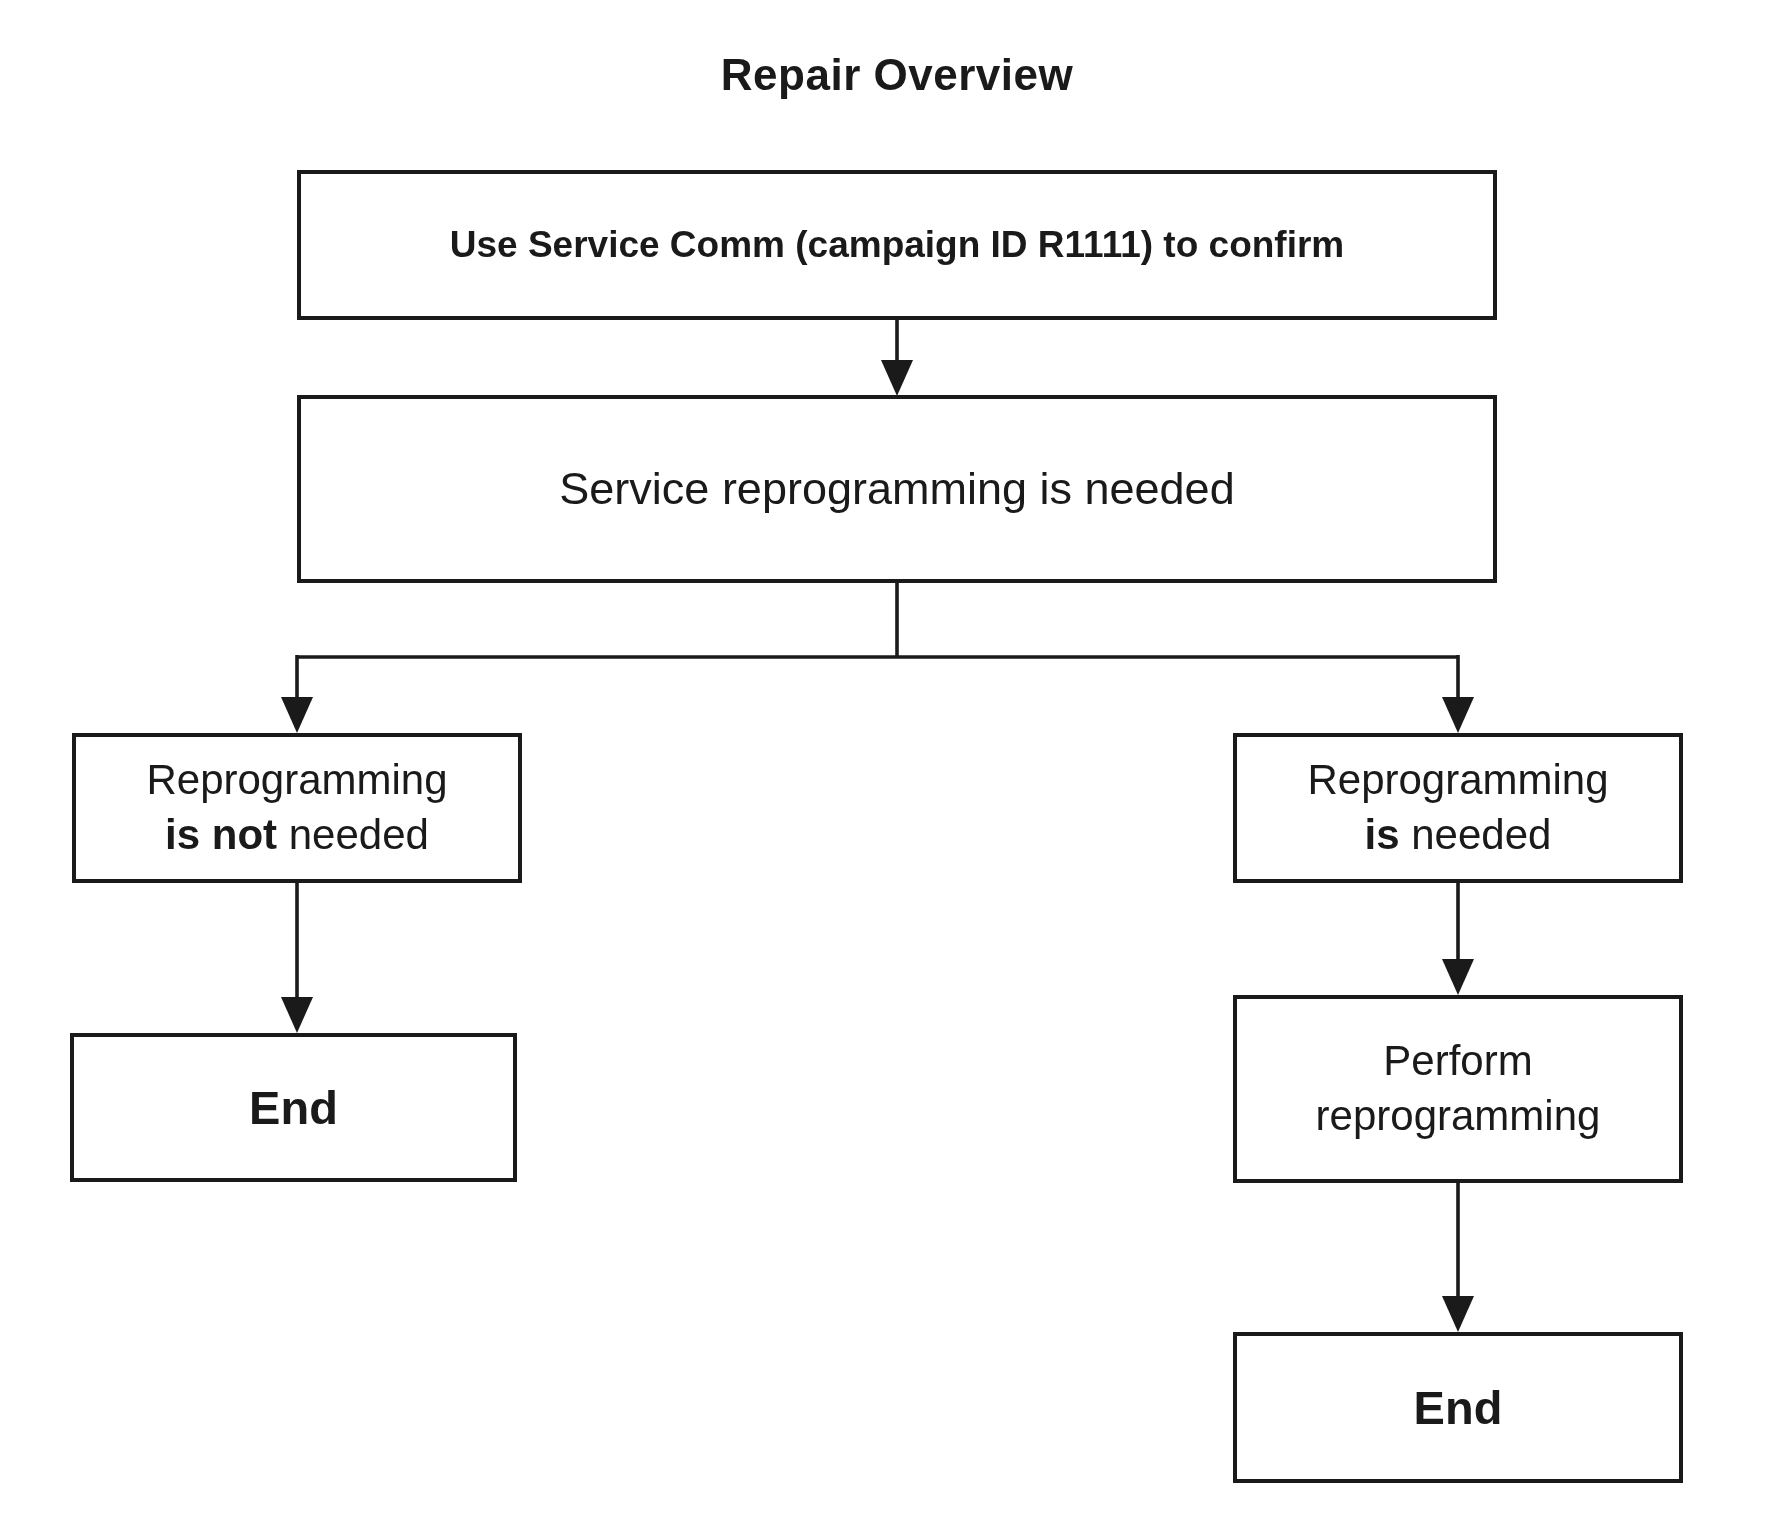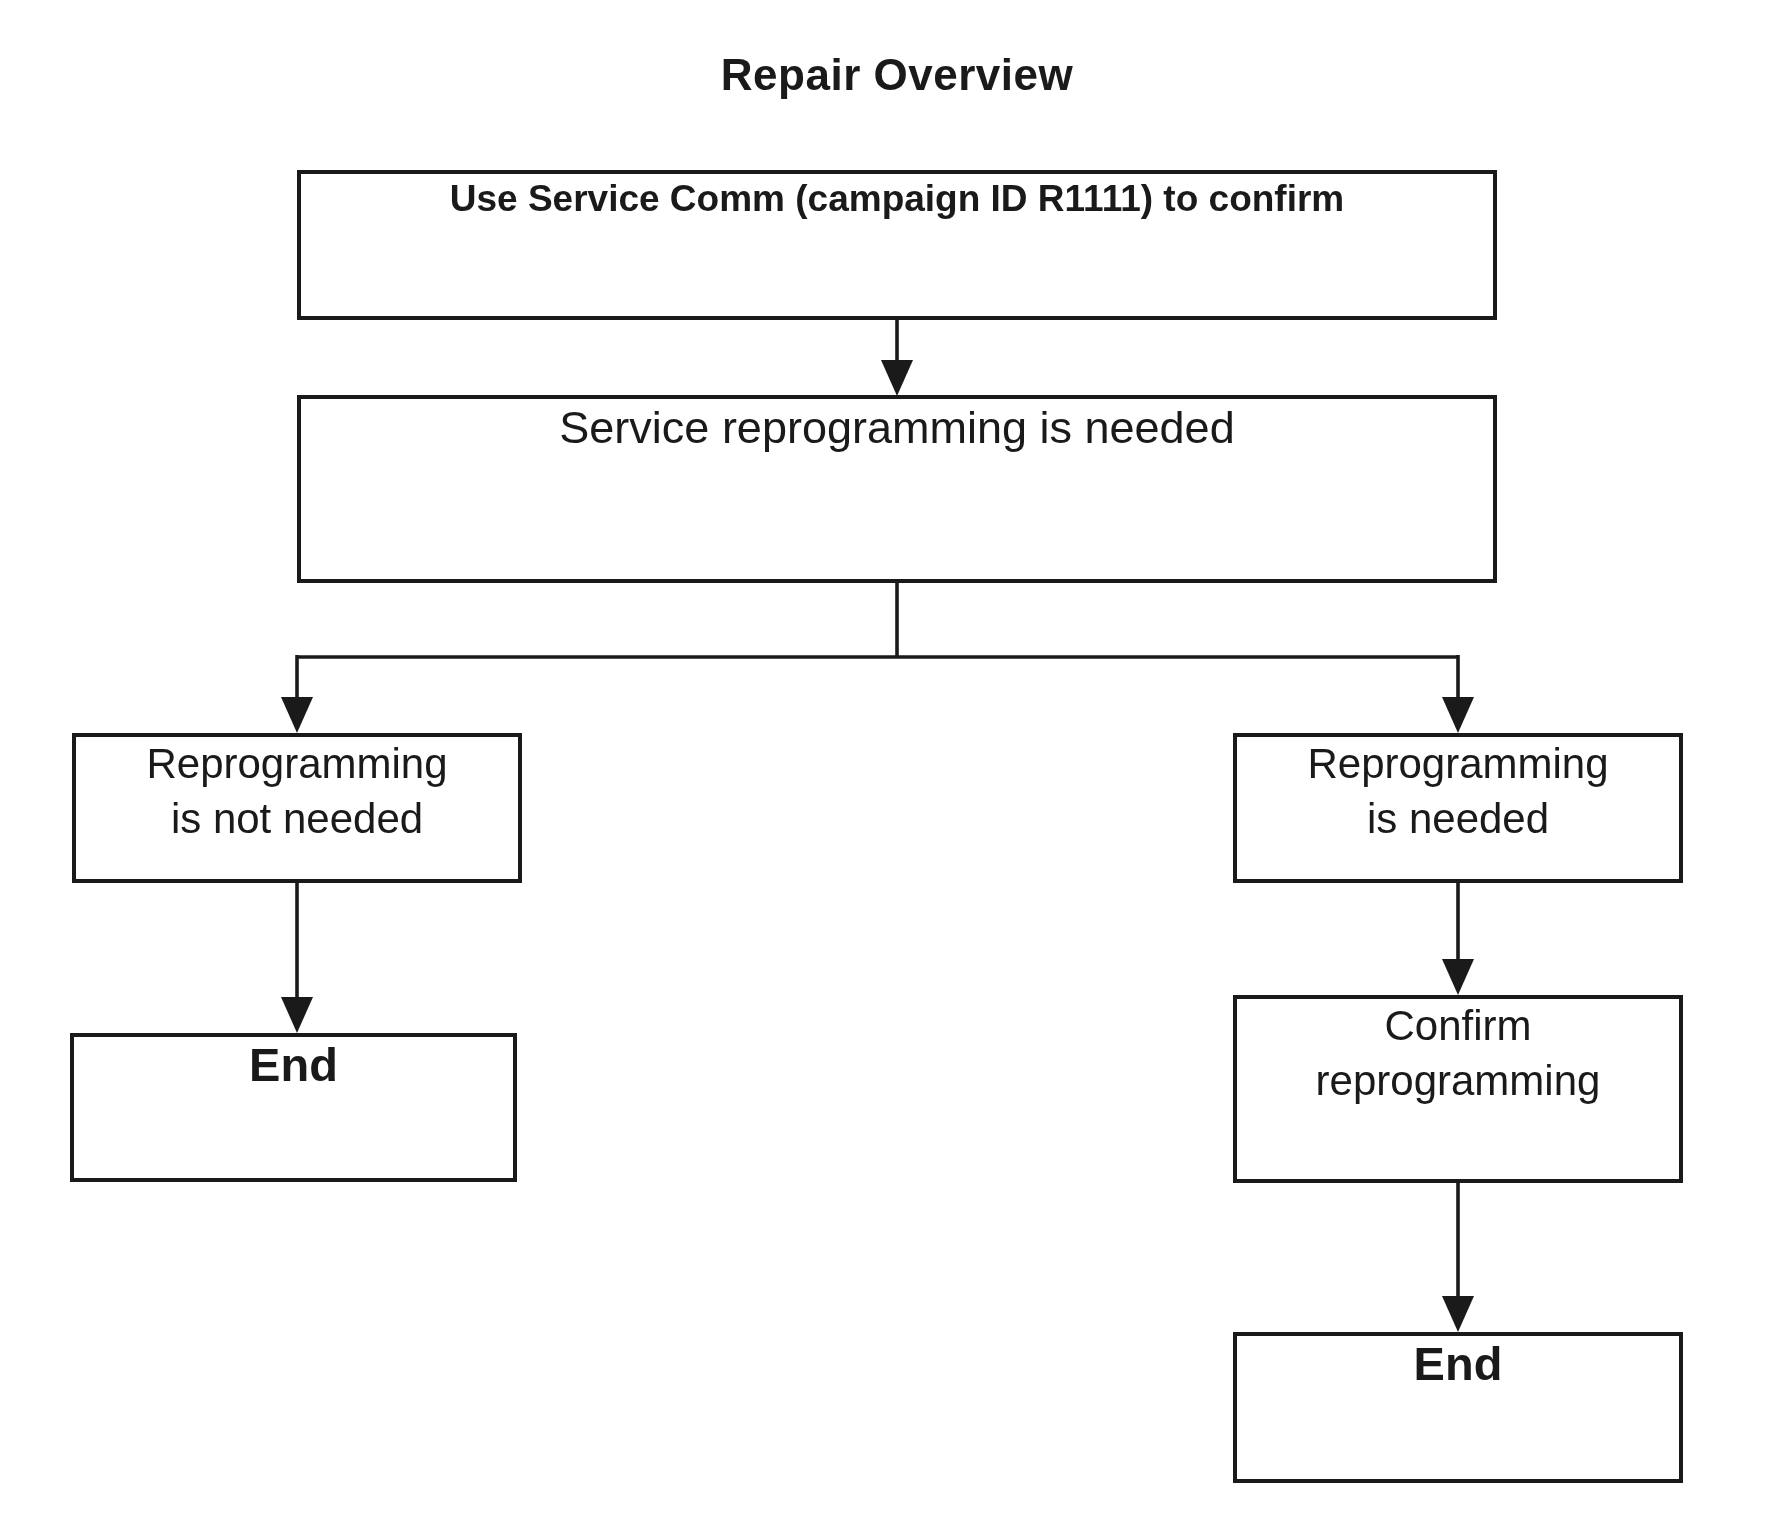--- a/index.html
+++ b/index.html
@@ -29,20 +29,21 @@
     letter-spacing: 0.5px;
   }
   .fbox {
     position: absolute;
     box-sizing: border-box;
     border: 4px solid #1a1a1a;
     background: #ffffff;
     display: flex;
     flex-direction: column;
     align-items: center;
+    justify-content: center;
     text-align: center;
   }
   .box-start {
     left: 297px; top: 170px; width: 1200px; height: 150px;
     font-size: 37px; font-weight: bold; line-height: 1.36;
   }
   .box-confirm {
     left: 297px; top: 395px; width: 1200px; height: 188px;
     font-size: 45px; line-height: 1.28;
   }
@@ -59,21 +60,21 @@
     font-size: 42px; line-height: 1.3;
   }
   .box-end-left {
     left: 70px; top: 1033px; width: 447px; height: 149px;
     font-size: 47px; font-weight: bold;
   }
   .box-end-right {
     left: 1233px; top: 1332px; width: 450px; height: 151px;
     font-size: 47px; font-weight: bold;
   }
-  .bold-seg { font-weight: normal; }
+  .bold-seg { font-weight: bold; }
   svg.connectors {
     position: absolute;
     left: 0; top: 0;
     width: 1781px;
     height: 1517px;
     pointer-events: none;
   }
   svg.connectors path.wire {
     stroke: #1a1a1a;
     stroke-width: 3.6;
@@ -149,21 +150,21 @@
     <div>
       <span class="bold-seg">is</span><span> needed</span>
     </div>
   </div>
 
   <div class="fbox box-end-left">
     <div>End</div>
   </div>
 
   <div class="fbox box-perform">
-    <div>Confirm</div>
+    <div>Perform</div>
     <div>reprogramming</div>
   </div>
 
   <div class="fbox box-end-right">
     <div>End</div>
   </div>
 
 </div>
 
 </body></html>

